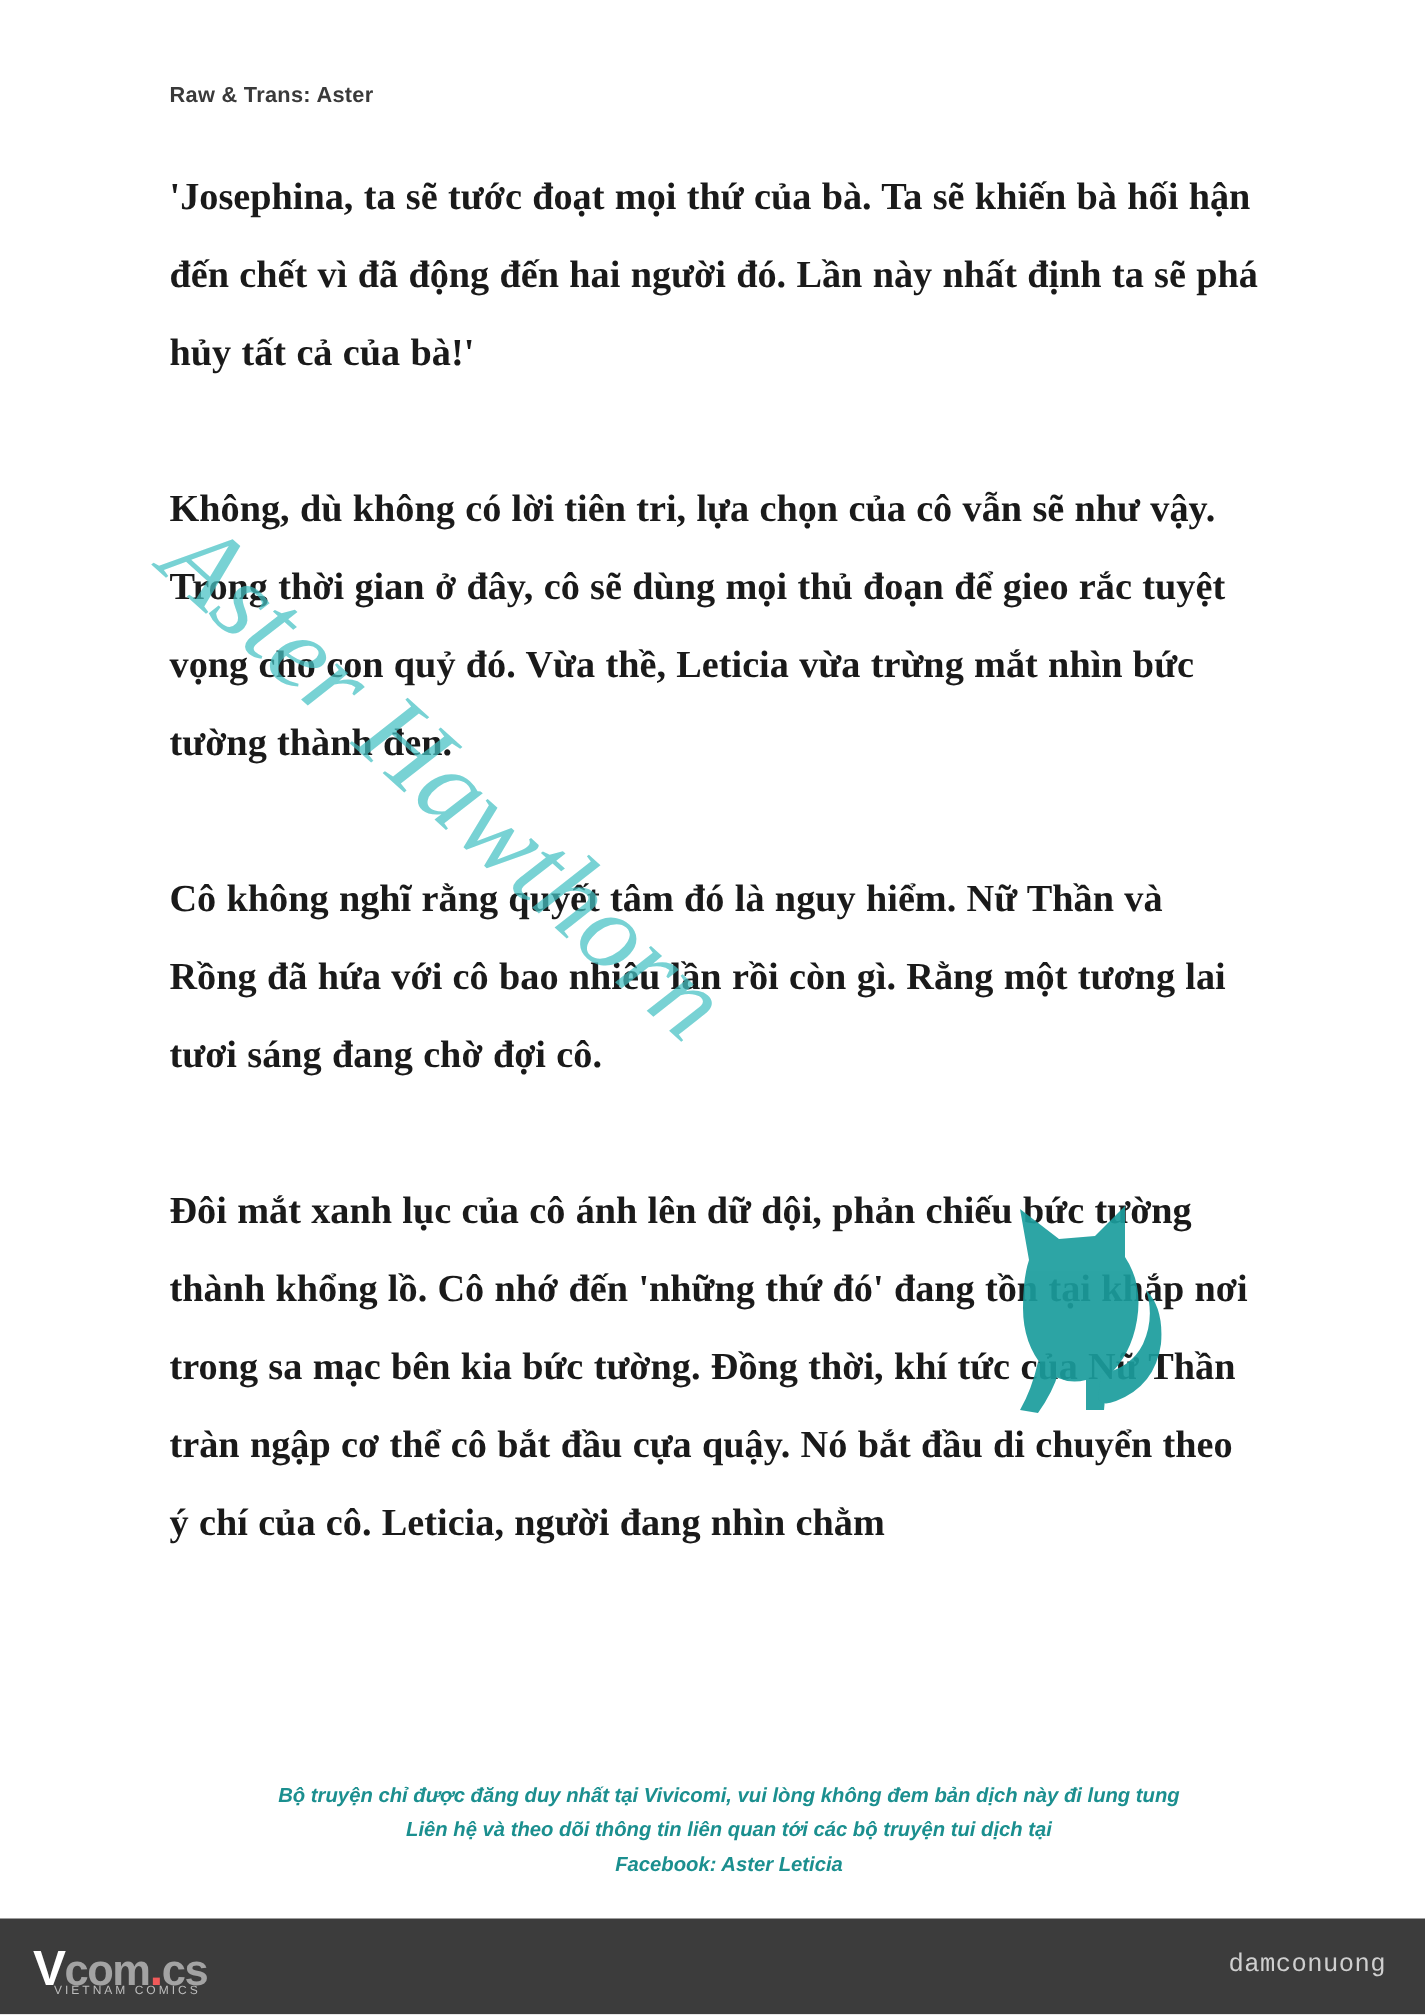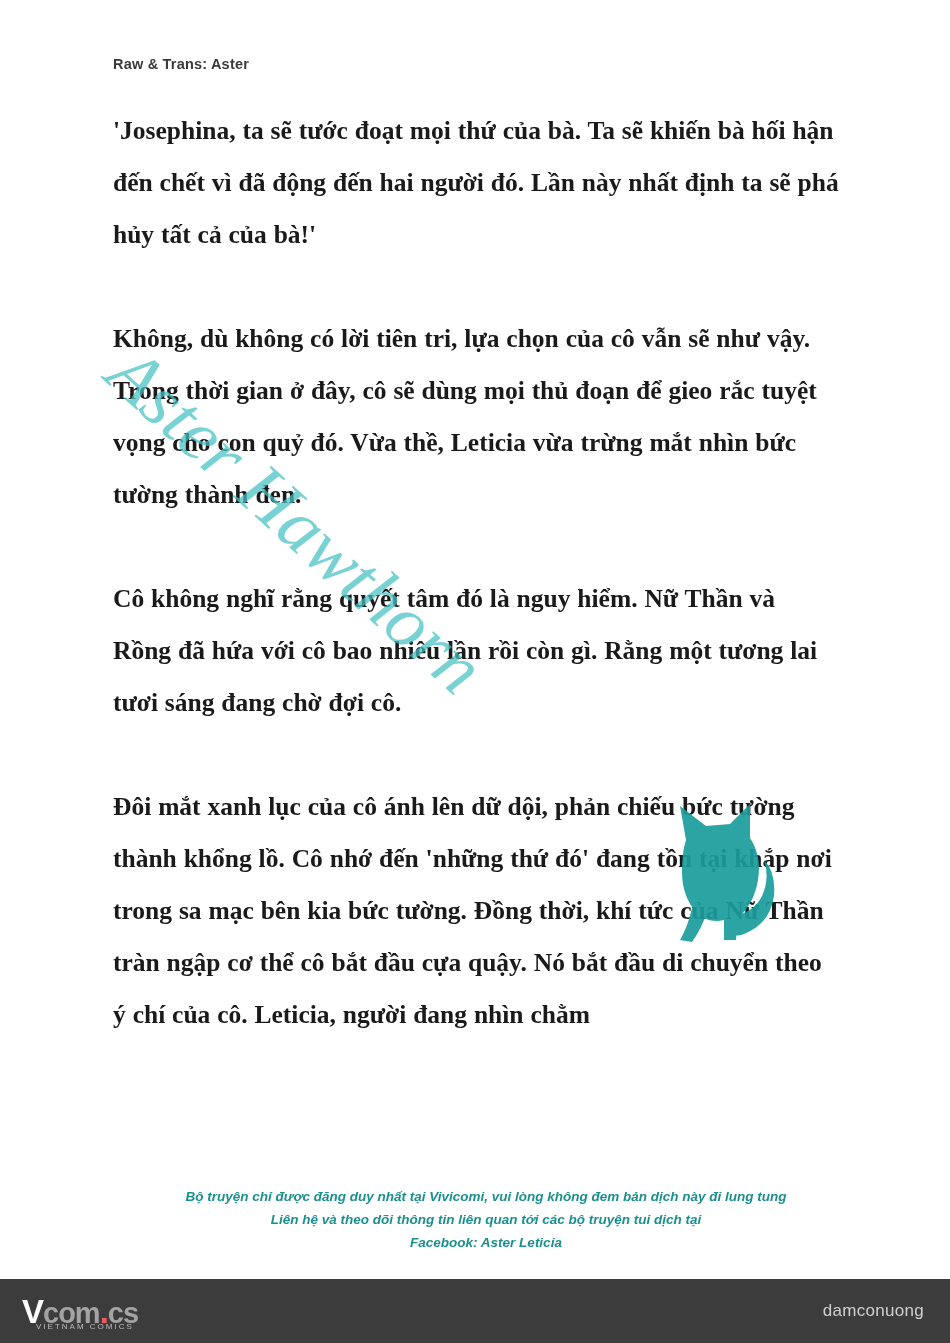--- a/index.html
+++ b/index.html
@@ -139,21 +139,21 @@
     top: 43px;
     font-family: "Liberation Sans", sans-serif;
     font-size: 8px;
     color: #bdbdbd;
     letter-spacing: 2px;
   }
   .bottom-right-text {
     position: absolute;
     right: 26px;
     top: 22px;
-    font-family: Liberation Sans, sans-serif;
+    font-family: Liberation Mono, monospace;
     font-size: 17px;
     color: #cfcfcf;
     letter-spacing: 0.3px;
   }
 </style>
 </head>
 <body>
 
 <div class="page">
 

